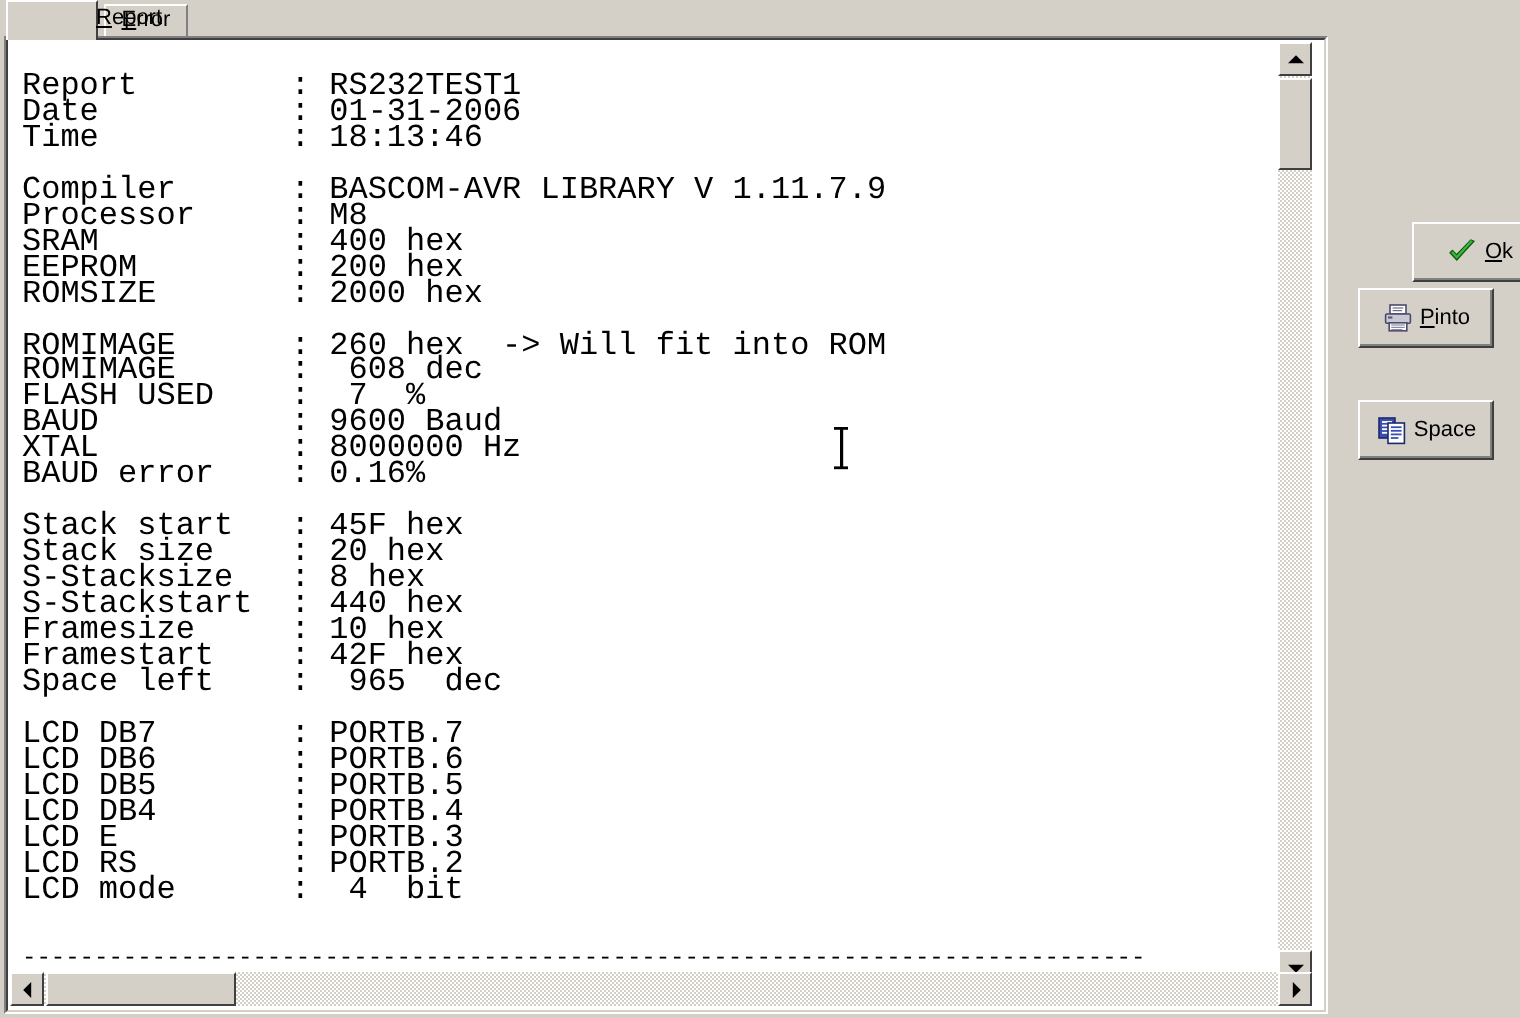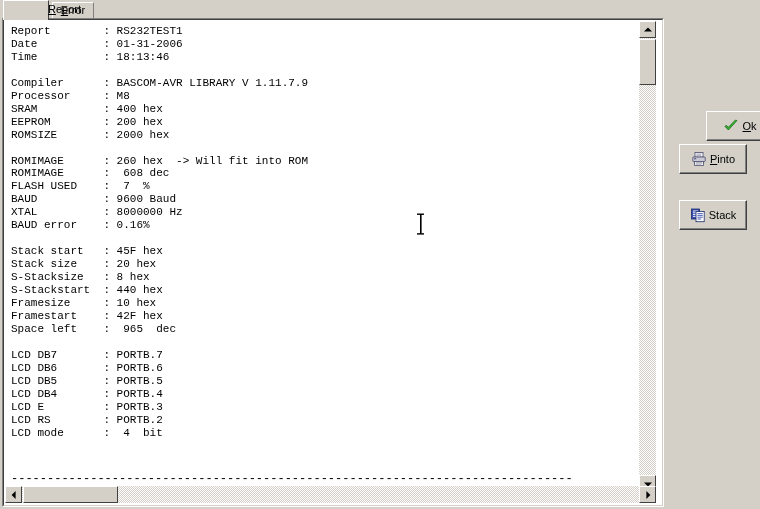--- a/index.html
+++ b/index.html
@@ -92,24 +92,24 @@
     top: 1px;
     width: 632px;
     height: 449px;
     background: #ffffff;
     overflow: hidden;
     cursor: text;
   }
   #report-text {
     position: absolute;
     left: 6px;
-    top: 4px;
+    top: 16px;
     margin: 0;
     font-family: "Liberation Mono", "DejaVu Sans Mono", monospace;
-    font-size: 11px;
+    font-size: 16px;
     line-height: 12.95px;
     color: #000;
     white-space: pre;
     letter-spacing: 0px;
   }
 
   
   #report-footer {
     position: absolute;
     left: 1px;
@@ -386,21 +386,21 @@
       <line x1="3.0" y1="5.8" x2="8.0" y2="5.8" stroke="#ffffff" stroke-width="0.9"></line>
       <line x1="3.0" y1="7.6" x2="8.0" y2="7.6" stroke="#ffffff" stroke-width="0.9"></line>
       <line x1="3.0" y1="9.4" x2="6.5" y2="9.4" stroke="#ffffff" stroke-width="0.9"></line>
       <rect x="6.0" y="4.5" width="8.2" height="10.2" fill="#ffffff" stroke="#1c2a6a" stroke-width="0.8"></rect>
       <line x1="7.4" y1="6.6" x2="12.8" y2="6.6" stroke="#3a4fb0" stroke-width="0.9"></line>
       <line x1="7.4" y1="8.4" x2="12.8" y2="8.4" stroke="#3a4fb0" stroke-width="0.9"></line>
       <line x1="7.4" y1="10.2" x2="12.8" y2="10.2" stroke="#3a4fb0" stroke-width="0.9"></line>
       <line x1="7.4" y1="12.0" x2="11.2" y2="12.0" stroke="#3a4fb0" stroke-width="0.9"></line>
     </svg>
   </span>
-  <span class="btn-label"><span class="acc"></span><span>Stack</span></span>
+  <span class="btn-label"><span class="acc"></span><span>Space</span></span>
 </div>
 
 <div id="mouse-ibeam">
   <svg width="11" height="22" viewBox="0 0 11 22">
     <rect x="5" y="1" width="1.6" height="20" fill="#000"></rect>
     <rect x="2" y="0.5" width="7" height="1.4" fill="#000"></rect>
     <rect x="2" y="20.2" width="7" height="1.4" fill="#000"></rect>
   </svg>
 </div>
 

